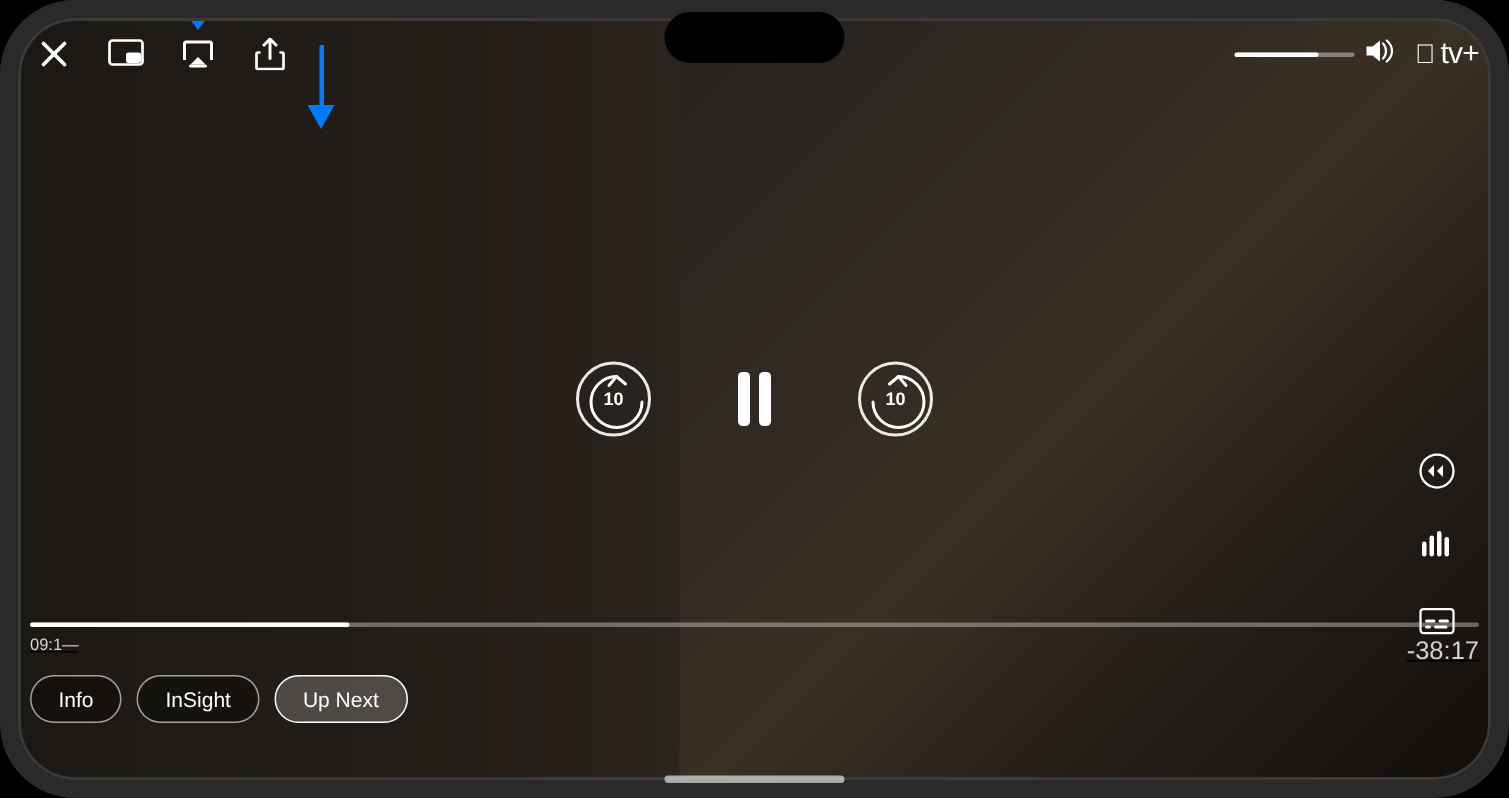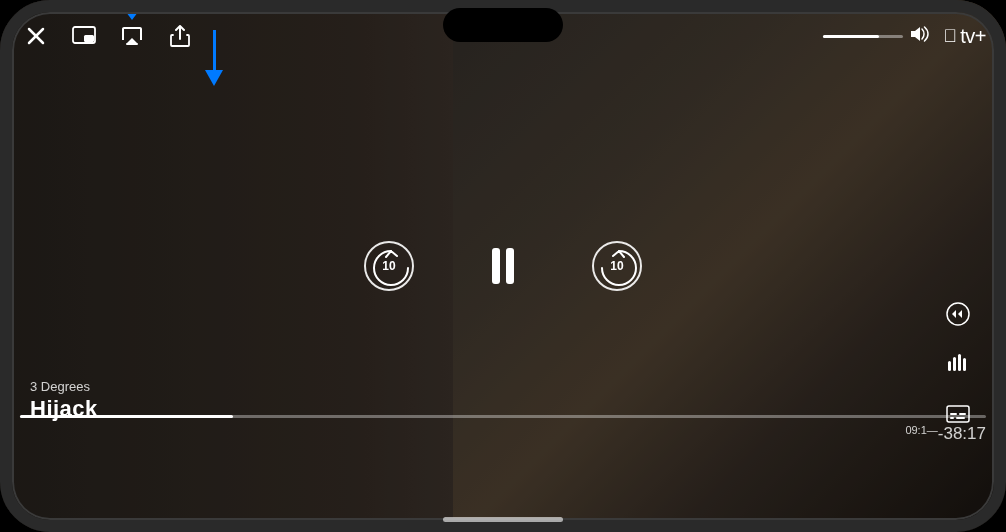--- a/index.html
+++ b/index.html
@@ -146,21 +146,21 @@
     }
 
     
     .playback-center {
       position: absolute;
       top: 50%;
       left: 50%;
       transform: translate(-50%, -50%);
       display: flex;
       align-items: center;
-      gap: 60px;
+      gap: 40px;
       z-index: 51;
     }
 
     .rewind-btn, .forward-btn {
       width: 54px;
       height: 54px;
       display: flex;
       align-items: center;
       justify-content: center;
       cursor: pointer;
@@ -251,22 +251,23 @@
 
     .progress-fill {
       width: 22%;
       height: 100%;
       background: white;
       border-radius: 2px;
     }
 
     .time-labels {
       display: flex;
-      justify-content: flex-end;
+      justify-content: space-between;
       margin-top: 6px;
+      text-decoration: underline;
     }
 
     .time-current {
       color: rgba(255,255,255,0.8);
       font-size: 11px;
     }
 
     .time-remaining {
       color: rgba(255,255,255,0.8);
       font-size: 17px;
@@ -479,24 +480,20 @@
 
           <svg width="50" height="50" viewBox="0 0 50 50" style="position:absolute;top:0;left:0;">
             <path d="M25 8 A17 17 0 1 1 8 25" stroke="white" stroke-width="2" fill="none" stroke-linecap="round"></path>
             <path d="M25 8 L30 14 M25 8 L19 13" stroke="white" stroke-width="2" stroke-linecap="round"></path>
           </svg>
           <span class="skip-number">10</span>
         </div>
       </div>
     </div>
 
-    <div class="title-info">
-      <div class="episode-label">3 Degrees</div>
-      <div class="show-title">Hijack</div>
-    </div>
 
     <div class="progress-container">
       <div class="progress-track">
         <div class="progress-fill"></div>
       </div>
       <div class="time-labels">
         <span class="time-current">09:1—</span>
         <span class="time-remaining">-38:17</span>
       </div>
     </div>
@@ -524,18 +521,29 @@
         <svg width="26" height="26" viewBox="0 0 26 26" fill="none">
           <rect x="2" y="5" width="22" height="16" rx="2" stroke="white" stroke-width="1.5"></rect>
           <rect x="5" y="12" width="7" height="2" rx="1" fill="white"></rect>
           <rect x="14" y="12" width="7" height="2" rx="1" fill="white"></rect>
           <rect x="5" y="16" width="4" height="2" rx="1" fill="white"></rect>
           <rect x="11" y="16" width="9" height="2" rx="1" fill="white"></rect>
         </svg>
       </div>
     </div>
 
+    <div class="bottom-tabs">
+      <div class="tab-btn">
+        <span>Info</span>
+      </div>
+      <div class="tab-btn">
+        <span>InSight</span>
+      </div>
+      <div class="tab-btn active">
+        <span>Up Next</span>
+      </div>
+    </div>
 
   </div>
 
   <div class="home-indicator"></div>
 
 </div>
 
 </body></html>

